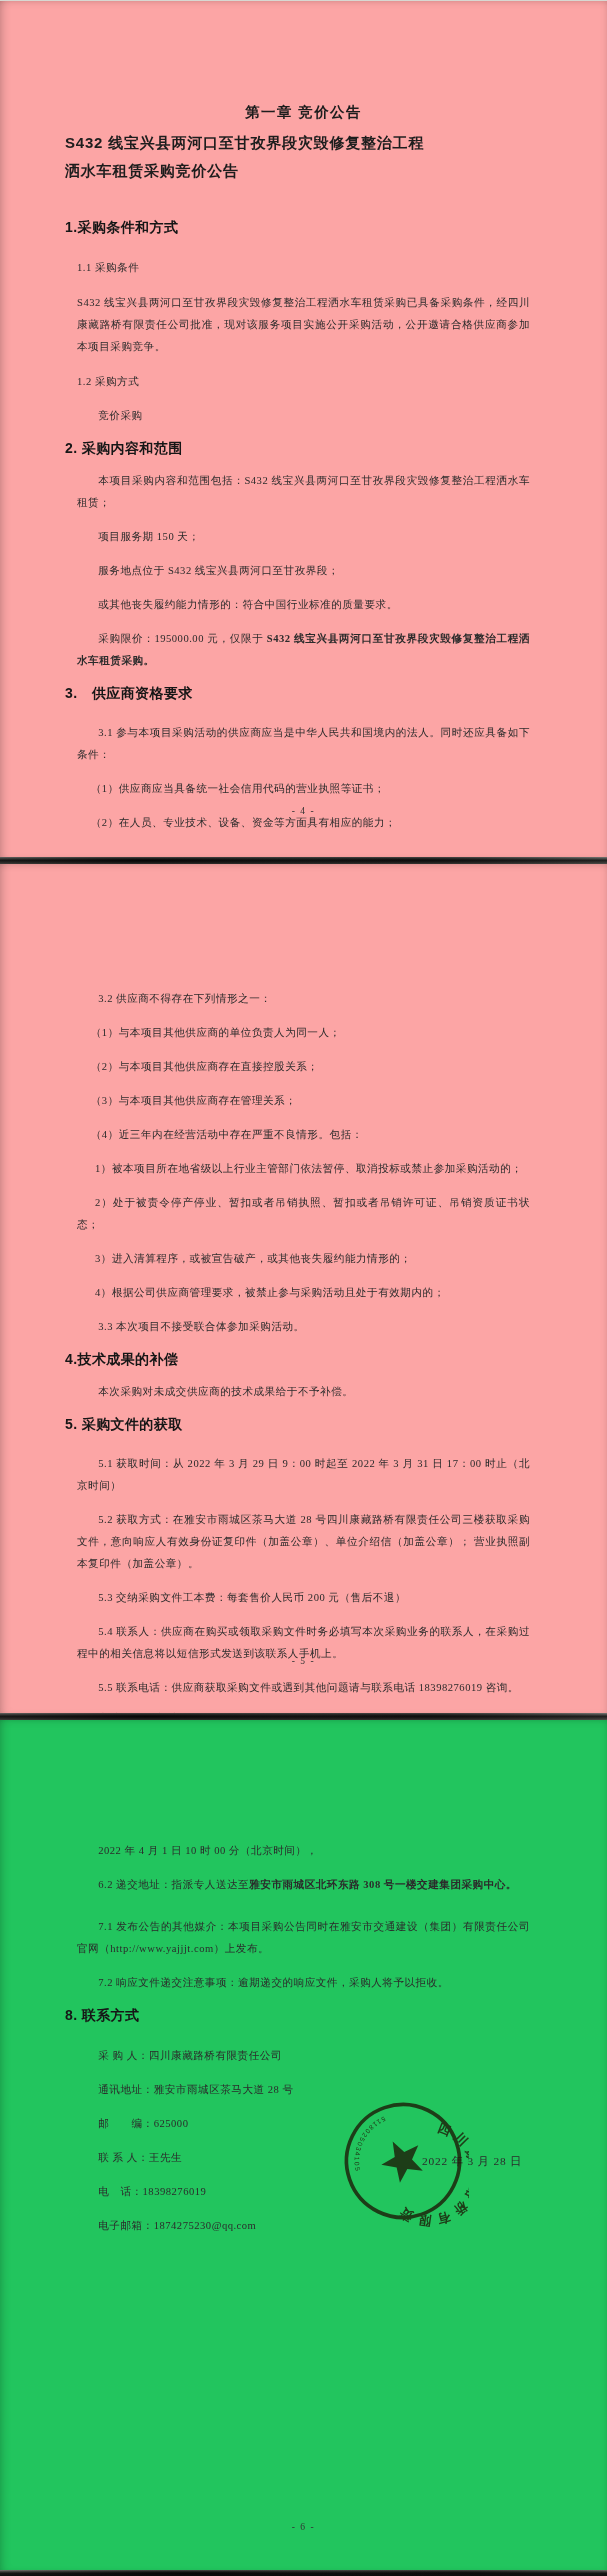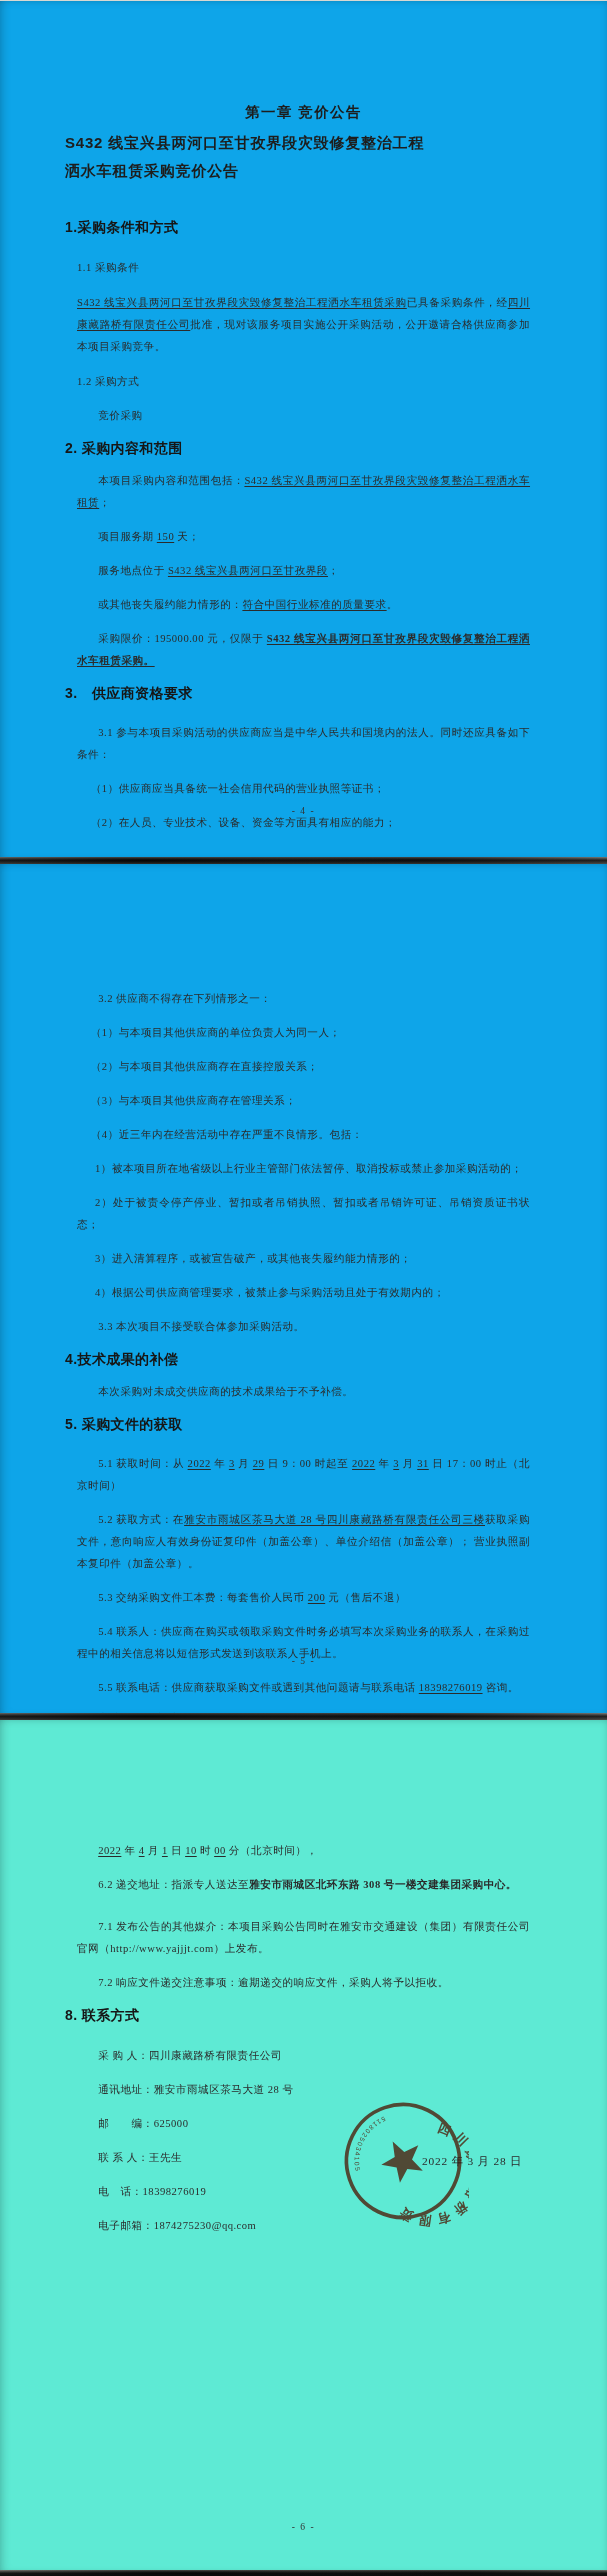--- a/index.html
+++ b/index.html
@@ -6,30 +6,30 @@
   body{
     width:607px;
     background:#b9b9b4;
     font-family:"Liberation Serif","DejaVu Serif",serif;
     color:#2b2b2b;
   }
   .doc{width:607px;}
   .page{
     position:relative;
     width:607px;
-    background:#0ea5e9;
+    background:#fca5a5;
     overflow:hidden;
     box-shadow:
       inset 7.6px 0 10.6px -7.6px rgba(0,0,0,.30),
       inset -5.3px 0 9px -6.8px rgba(0,0,0,.18),
       inset 0 6.8px 9px -6.8px rgba(0,0,0,.14);
   }
   .page-1{height:856px;border-top:1.5px solid #d8d8d2;}
   .page-2{height:849px;}
-  .page-3{height:850px;background:#5eead4;}
+  .page-3{height:850px;background:#22c55e;}
   .seam{
     height:6.8px;
     background:
       radial-gradient(62% 140% at 24% 50%, rgba(5,5,5,.95), rgba(0,0,0,0) 72%),
       radial-gradient(58% 140% at 68% 45%, rgba(10,10,10,.88), rgba(0,0,0,0) 74%),
       linear-gradient(to bottom,#8d8d89,#262624 48%,#55544f);
   }
   .seam-bottom{
     height:6.8px;
     background:
@@ -60,21 +60,21 @@
     font-weight:700;font-size:14px;line-height:18px;color:#161616;
     letter-spacing:0.4px;
   }
   .body{
     margin:12px;font-size:10.6px;line-height:22px;letter-spacing:0.5px;
     text-align:justify;
   }
   .ind{text-indent:2em;}
   .ind-s{text-indent:1.3em;}
   .ind-m{text-indent:1.7em;}
-  .u{text-decoration:underline;text-underline-offset:2.3px;text-decoration-thickness:0.8px;}
+  .u{text-underline-offset:2.3px;text-decoration-thickness:0.8px;}
   .b{font-weight:700;}
 
   .mt-xs{margin-top:3px;}
   .mt-s{margin-top:5.3px;}
   .mt-m{margin-top:13px;}
   .mt-l{margin-top:20.5px;}
   .mt-xl{margin-top:33px;}
 
   .page-footer{
     position:absolute;left:0;right:0;text-align:center;

